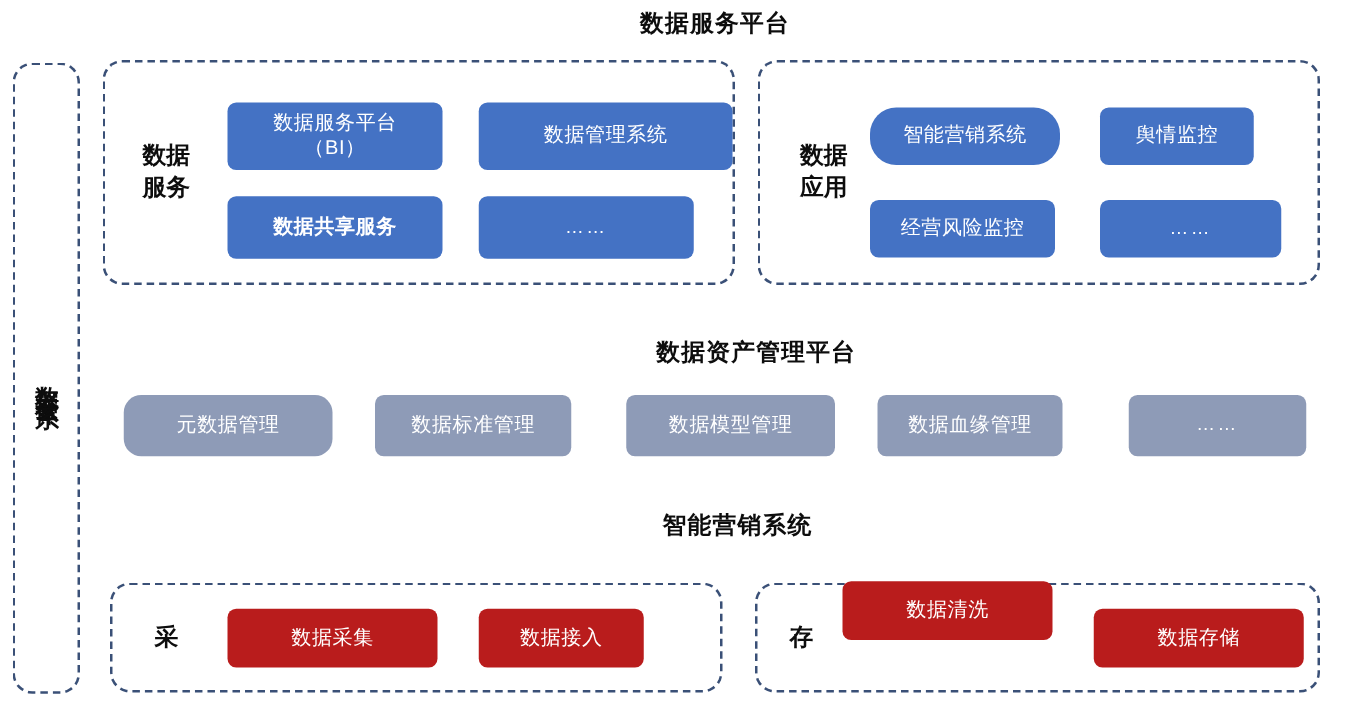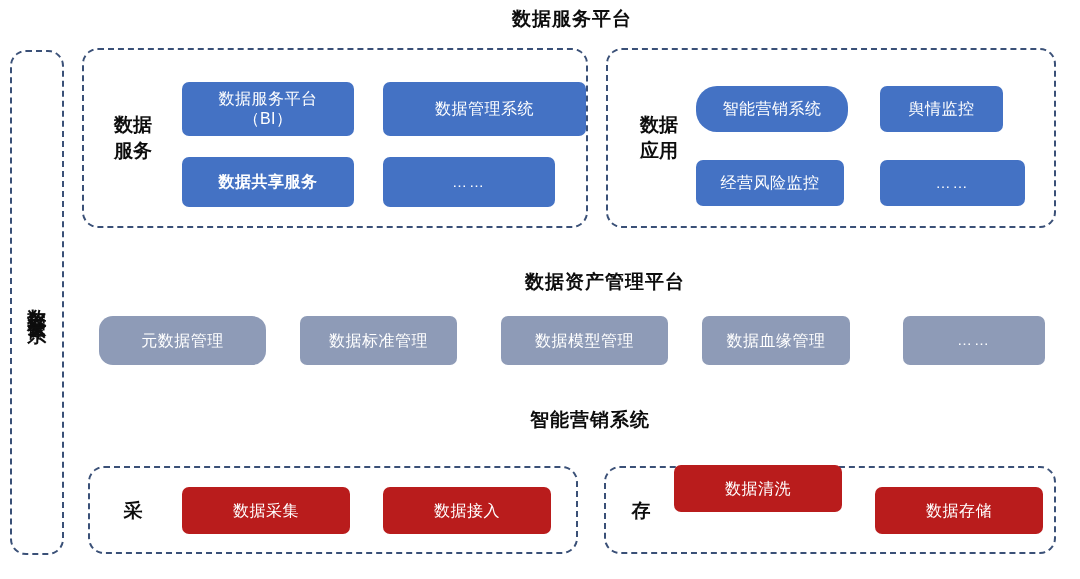--- a/index.html
+++ b/index.html
@@ -145,21 +145,21 @@
   <div class="chip gray ellipsis" style="left:903px; top:316px; width:142px; height:49px;">……</div>
 
   <div class="section-title" style="left:590px; top:407px;">智能营销系统</div>
 
   <div class="dashed-group" style="left:88px; top:466px; width:490px; height:88px;">
   </div>
   <div class="group-label" style="left:133px; top:511px;">采</div>
 
   <div class="chip lightblue" style="left:182px; top:487px; width:168px; height:47px;">数据采集</div>
 
-  <div class="chip lightblue" style="left:383px; top:487px; width:168px; height:47px;">数据接入</div>
+  <div class="chip lightblue" style="left:383px; top:487px; width:132px; height:47px;">数据接入</div>
 
   <div class="dashed-group" style="left:604px; top:466px; width:452px; height:88px;">
   </div>
   <div class="group-label" style="left:641px; top:511px;">存</div>
 
   <div class="chip lightblue" style="left:674px; top:465px; width:168px; height:47px;">数据清洗</div>
 
   <div class="chip lightblue" style="left:875px; top:487px; width:168px; height:47px;">数据存储</div>
 
 </div>

